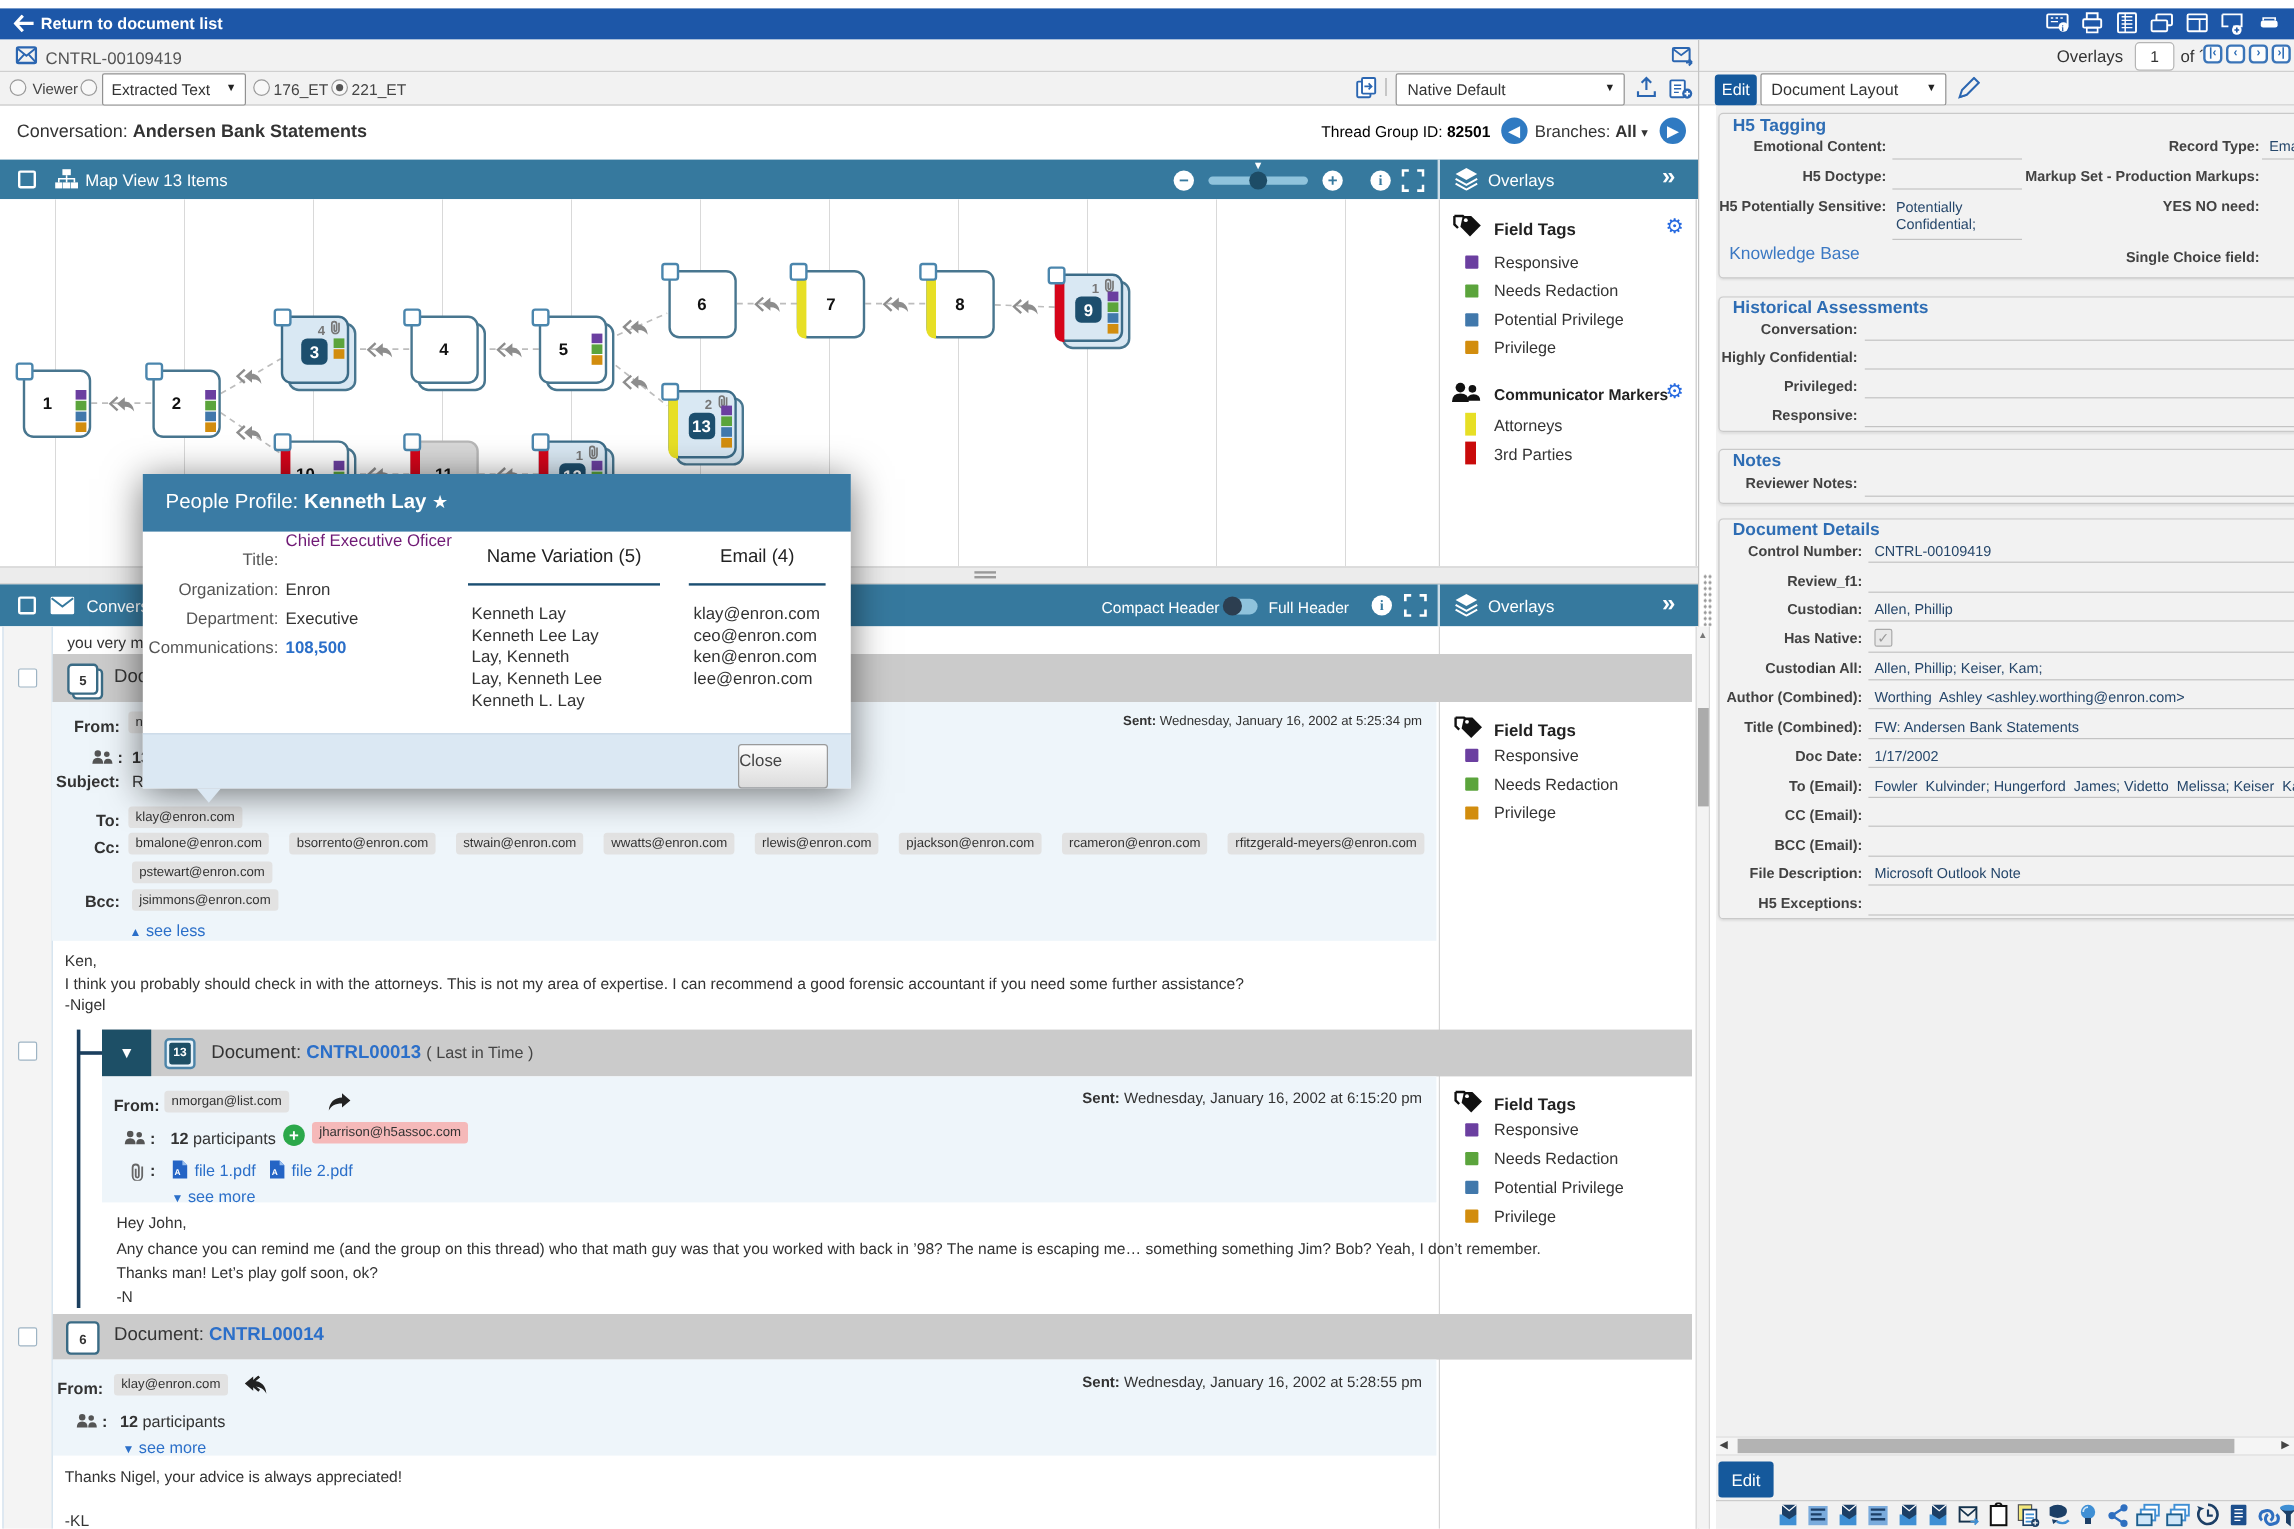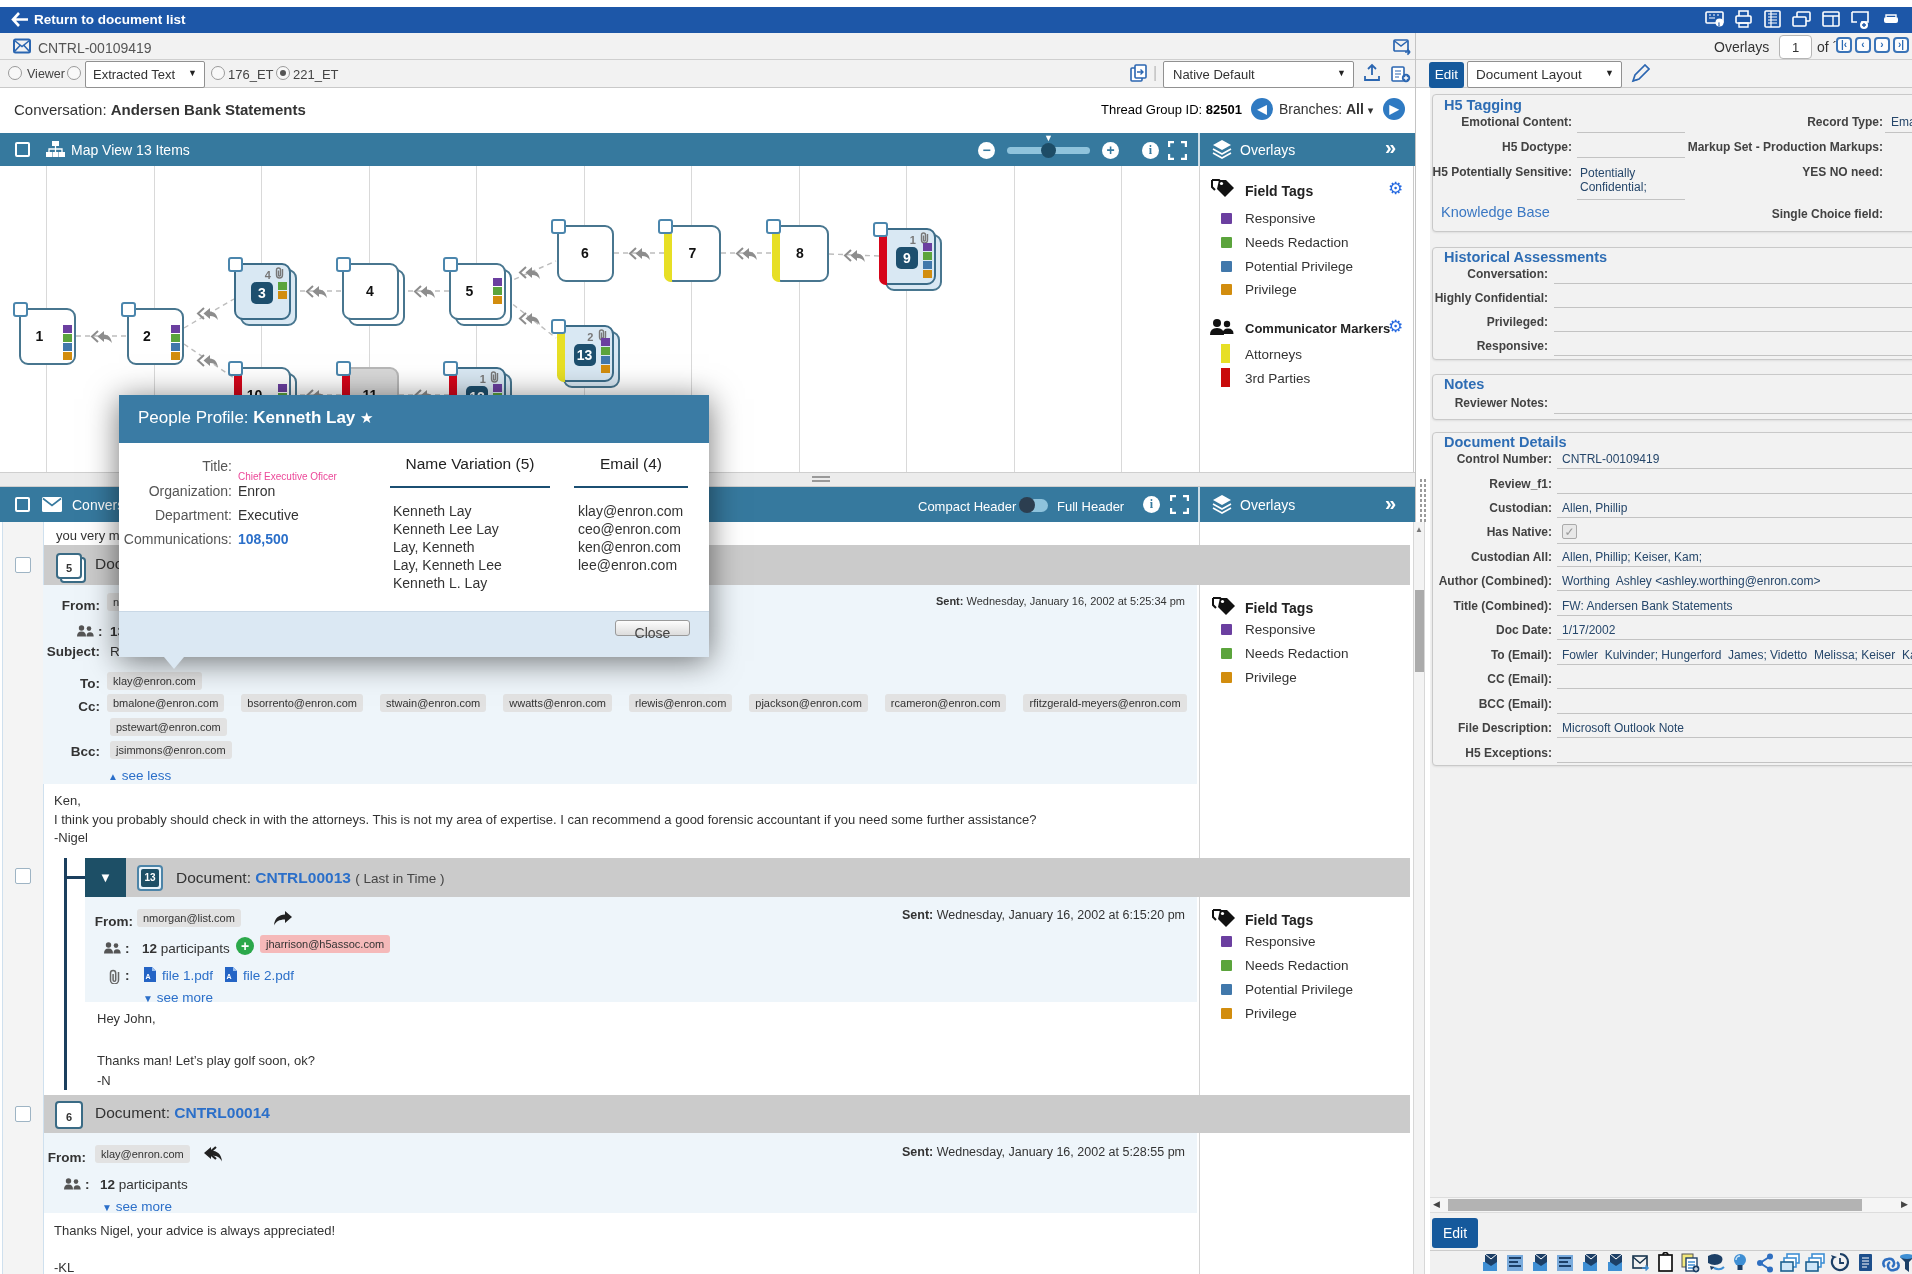--- a/index.html
+++ b/index.html
@@ -474,20 +474,21 @@
     </svg>
   <div class="abs seemore" style="left:162px;top:446px">file 1.pdf</div>
   <svg class="abs" style="left:224px;top:444px" width="14" height="17" viewBox="0 0 14 17">
       <path d="M1 1 h8 l4 4 v11 h-12 z" fill="#2464c5"></path>
       <path d="M9 1 l4 4 h-4 z" fill="#9bc0ef"></path>
       <text x="2.5" y="13" fill="#fff" font-size="7" font-weight="bold" font-family="Liberation Sans">A</text>
     </svg>
   <div class="abs seemore" style="left:243px;top:446px">file 2.pdf</div>
   <div class="abs seemore" style="left:143px;top:468px"><span style="font-size:10px">▼</span> see more</div>
   <div class="abs" style="left:97px;top:489px;font-size:13px">Hey John,</div>
+  <div class="abs" style="left:97px;top:511px;font-size:13px;white-space:nowrap">Any chance you can remind me (and the group on this thread) who that math guy was that you worked with back in ’98? The name is escaping me… something something Jim? Bob? Yeah, I don’t remember.</div>
   <div class="abs" style="left:97px;top:531px;font-size:13px">Thanks man! Let’s play golf soon, ok?</div>
   <div class="abs" style="left:97px;top:551px;font-size:13px">-N</div>
 
   <div class="abs" style="left:44px;top:573px;width:1366px;height:38px;background:#cbcbcb"></div>
   <div class="cbx abs" style="left:15px;top:584px;width:16px;height:16px;border-color:#9eb4c4"></div>
   <div class="abs" style="left:55px;top:579px;width:28px;height:28px;background:#fff;border:2px solid #3a6b85;border-radius:4px;text-align:center;line-height:28px;font-size:11px;font-weight:bold">6</div>
   <div class="abs" style="left:95px;top:582px;font-size:15.5px;color:#333">Document: <span class="lnk b">CNTRL00014</span></div>
   <div class="abs" style="left:44px;top:611px;width:1153px;height:80px;background:#eef5fa"></div>
   <div class="abs" style="right:230px;top:623px;white-space:nowrap;font-size:12.5px"><span class="b">Sent:</span> Wednesday, January 16, 2002 at 5:28:55 pm</div>
   <div class="doclabel" style="left:16px;top:628px;width:70px;font-size:13.5px">From:</div>
@@ -712,36 +713,36 @@
 <div class="abs" style="left:1415px;top:33px;width:1px;height:1241px;background:#c4c4c4"></div>
 <div class="abs" style="left:1419px;top:478px;width:8px;height:44px;background:radial-gradient(#9a9a9a 1px, transparent 1.2px);background-size:4px 5px"></div>
 <div class="abs" style="left:1413px;top:522px;width:12px;height:752px;background:#f3f3f3;border-left:1px solid #d7d7d7;border-right:1px solid #d7d7d7"></div>
 <div class="abs" style="left:1415px;top:525px;font-size:8px;color:#777">▲</div>
 <div class="abs" style="left:1414.5px;top:590px;width:9px;height:82px;background:#ababab"></div>
 
 <div id="modal" class="abs" style="left:119px;top:395px;width:590px;height:262px;background:#fff;box-shadow:0 4px 30px rgba(0,0,0,.55)">
   <div class="abs teal" style="left:0;top:0;width:590px;height:48px;background:#3a7ba4"></div>
   <div class="abs" style="left:19px;top:13px;color:#fff;font-size:17px">People Profile: <span class="b">Kenneth Lay</span> <span style="font-size:15px">★</span></div>
   <div class="abs" style="right:477px;top:63px;color:#555;font-size:14px;white-space:nowrap">Title:</div>
-  <div class="abs" style="left:119px;top:76px;font-size:10px;color:#ec4899">Chief Executive Oficer</div>
+  <div class="abs" style="left:119px;top:47px;font-size:14px;color:#701a75">Chief Executive Oficer</div>
   <div class="abs" style="right:477px;top:88px;color:#555;font-size:14px;white-space:nowrap">Organization:</div>
   <div class="abs" style="left:119px;top:88px;font-size:14px;color:#333">Enron</div>
   <div class="abs" style="right:477px;top:112px;color:#555;font-size:14px;white-space:nowrap">Department:</div>
   <div class="abs" style="left:119px;top:112px;font-size:14px;color:#333">Executive</div>
   <div class="abs" style="right:477px;top:136px;color:#555;font-size:14px;white-space:nowrap">Communications:</div>
   <div class="abs" style="left:119px;top:136px;font-size:14px;color:#2b6fc9;font-weight:bold">108,500</div>
   <div class="abs" style="left:271px;top:60px;width:160px;text-align:center;font-size:15.5px;color:#222">Name Variation (5)</div>
   <div class="abs" style="left:271px;top:91px;width:160px;height:2px;background:#1b4f72"></div>
   <div class="abs" style="left:274px;top:108px;font-size:14px;color:#333">Kenneth Lay</div>
   <div class="abs" style="left:274px;top:126px;font-size:14px;color:#333">Kenneth Lee Lay</div>
   <div class="abs" style="left:274px;top:144px;font-size:14px;color:#333">Lay, Kenneth</div>
   <div class="abs" style="left:274px;top:162px;font-size:14px;color:#333">Lay, Kenneth Lee</div>
   <div class="abs" style="left:274px;top:180px;font-size:14px;color:#333">Kenneth L. Lay</div>
   <div class="abs" style="left:455px;top:60px;width:114px;text-align:center;font-size:15.5px;color:#222">Email (4)</div>
   <div class="abs" style="left:455px;top:91px;width:114px;height:2px;background:#1b4f72"></div>
   <div class="abs" style="left:459px;top:108px;font-size:14px;color:#333">klay@enron.com</div>
   <div class="abs" style="left:459px;top:126px;font-size:14px;color:#333">ceo@enron.com</div>
   <div class="abs" style="left:459px;top:144px;font-size:14px;color:#333">ken@enron.com</div>
   <div class="abs" style="left:459px;top:162px;font-size:14px;color:#333">lee@enron.com</div>
   <div class="abs" style="left:0;top:216px;width:590px;height:46px;background:#dbe8f3;border-top:1px solid #c9d8e6"></div>
-  <div class="abs" style="left:496px;top:225px;width:75px;height:16px;background:linear-gradient(#fdfdfd,#dcdcdc);border:1px solid #9a9a9a;border-radius:3px;text-align:center;line-height:25px;font-size:14px;color:#444">Close</div>
+  <div class="abs" style="left:496px;top:225px;width:75px;height:37px;background:linear-gradient(#fdfdfd,#dcdcdc);border:1px solid #9a9a9a;border-radius:3px;text-align:left;line-height:25px;font-size:14px;color:#444">Close</div>
   <div class="abs" style="left:45px;top:262px;width:0;height:0;border-left:10px solid transparent;border-right:10px solid transparent;border-top:12px solid #dbe8f3"></div>
 </div>
 
 </body></html>

